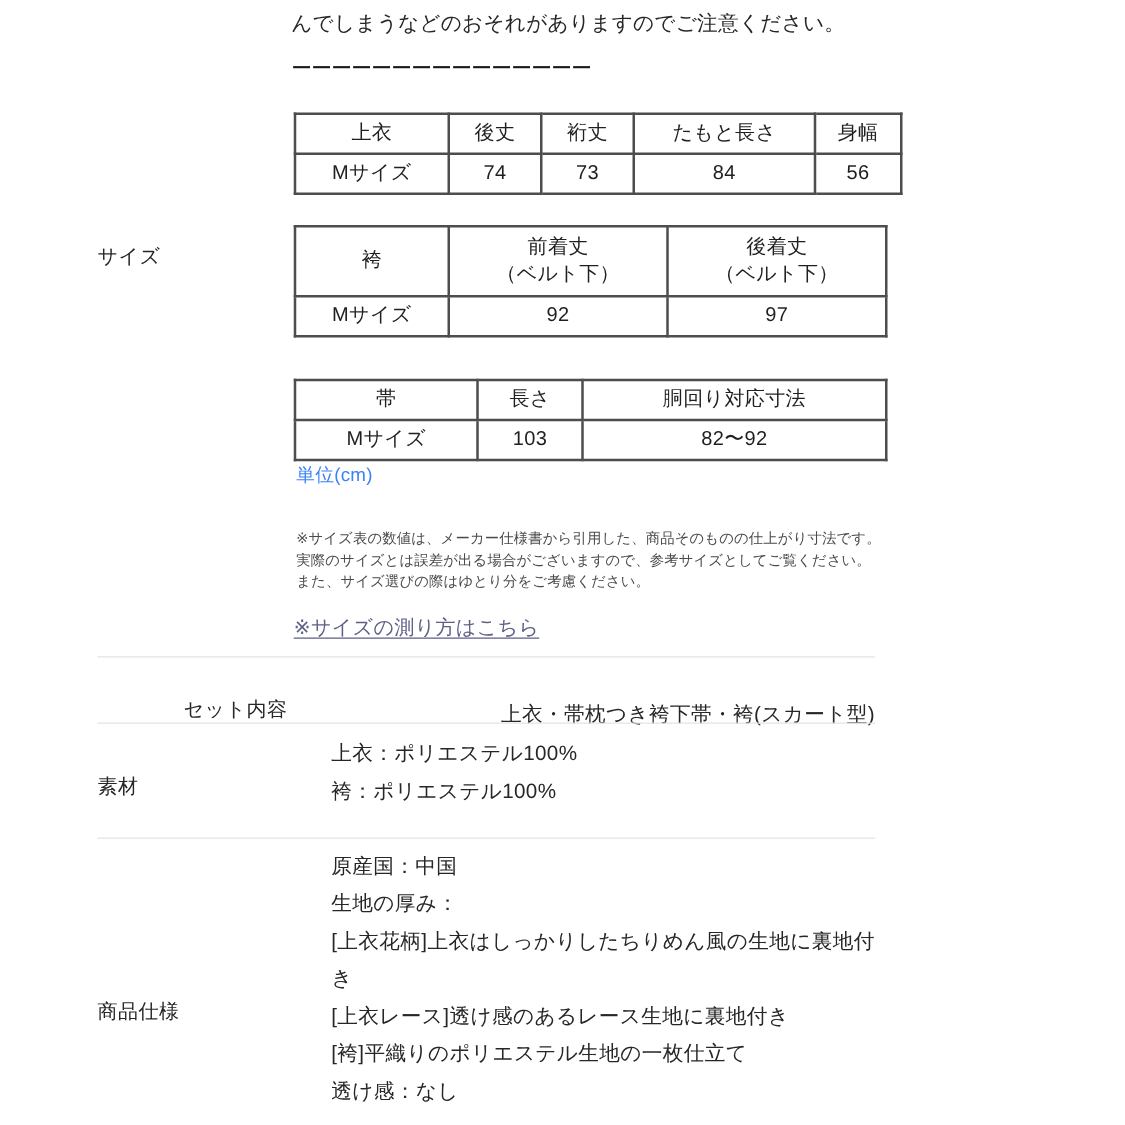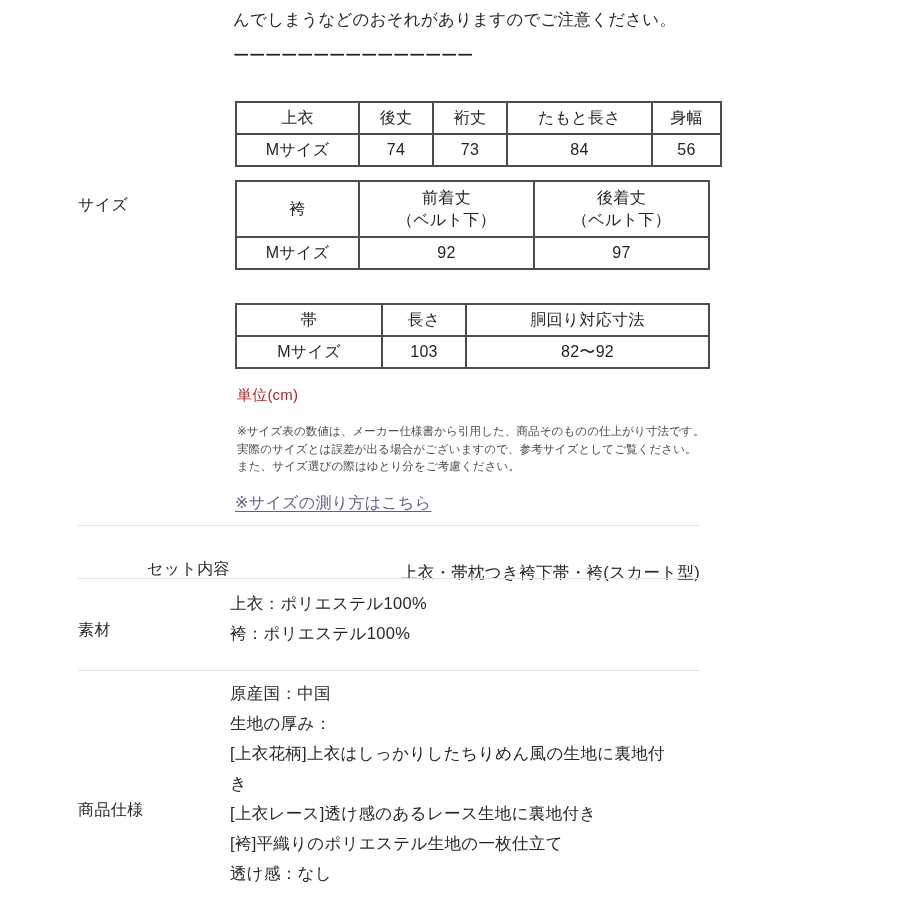--- a/index.html
+++ b/index.html
@@ -61,21 +61,21 @@
     color: #262626;
     letter-spacing: 0.4px;
   }
   .spec-value {
     flex: 1 1 auto;
     font-size: 16.5px;
     line-height: 30px;
     color: #262626;
     letter-spacing: 0.3px;
   }
-  .spec-value .ln { display: block; white-space: nowrap; }
+  .spec-value .ln { display: block; white-space: nowrap; margin-left: 35px; }
 
   .divider {
     position: absolute;
     left: 78px;
     width: 622px;
     height: 1px;
     background: #e3e3e3;
   }
 
   
@@ -110,30 +110,30 @@
     font-size: 16px;
     line-height: 22px;
     color: #1f1f1f;
     padding: 4px 2px;
     letter-spacing: 0.3px;
     background: #ffffff;
   }
   table.sz td.two-line { line-height: 22px; padding: 5px 2px; }
   table.sz td .sub { display: block; }
 
-  #tbl-top { position: absolute; top: 16px; left: 0; }
+  #tbl-top { position: absolute; top: 5px; left: 0; }
   #tbl-mid { position: absolute; top: 95px; left: 0; }
   #tbl-bot { position: absolute; top: 218px; left: 0; }
 
   .unit {
     position: absolute;
-    top: 301px;
+    top: 286px;
     left: 2px;
     font-size: 15px;
-    color: #b91c1c;
+    color: #3b82f6;
     letter-spacing: 0.2px;
   }
 
   .smallprint {
     position: absolute;
     top: 338px;
     left: 2px;
     width: 470px;
     font-size: 11.5px;
     line-height: 17.5px;

